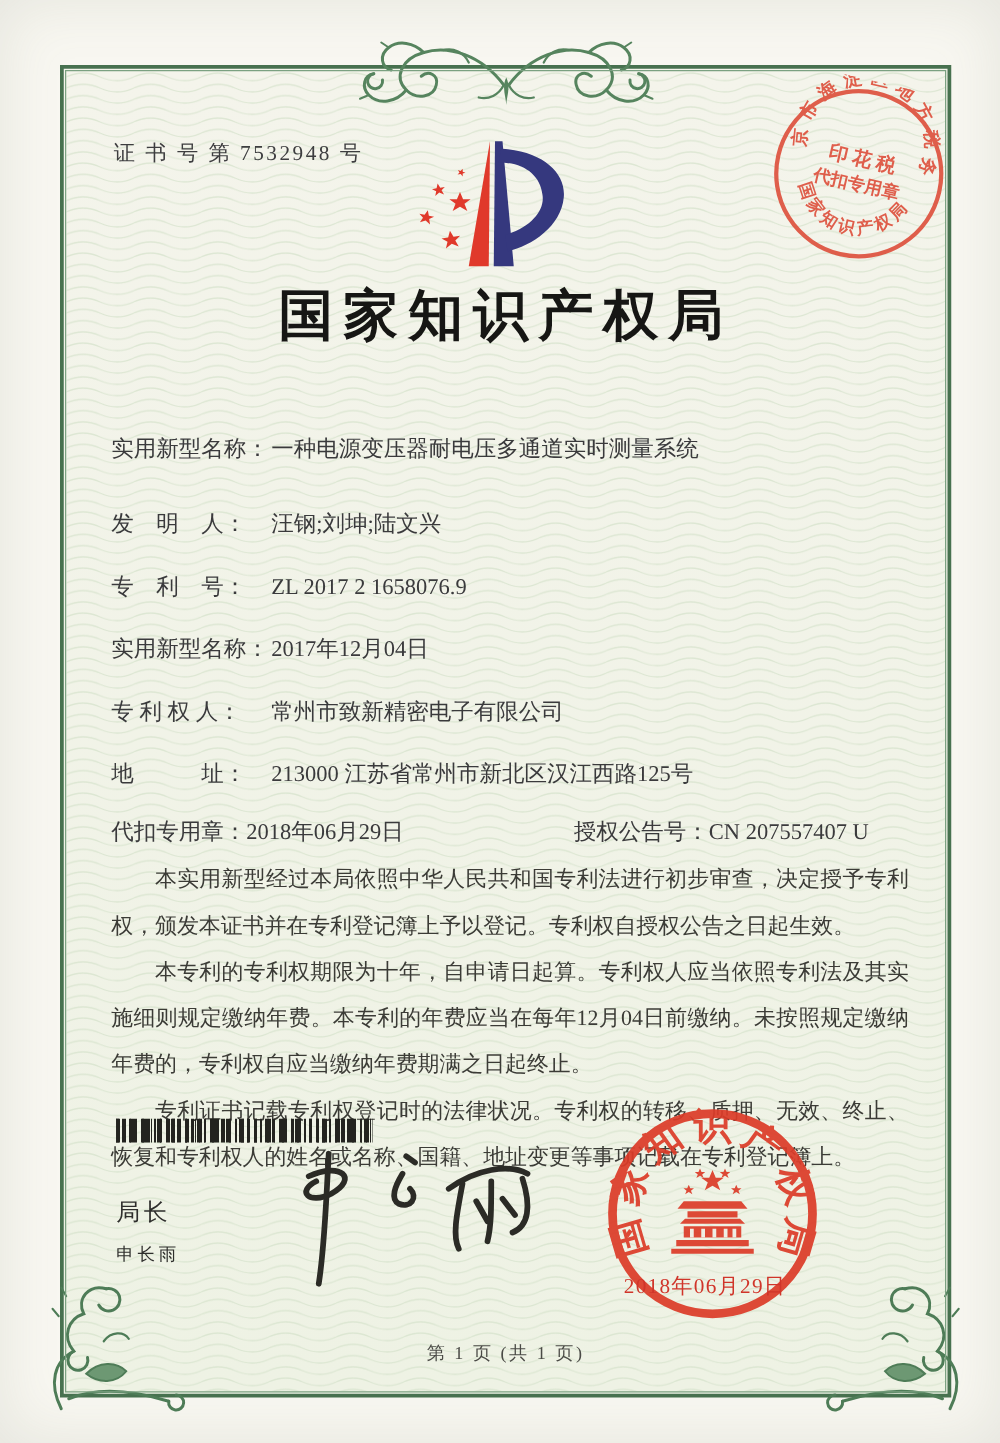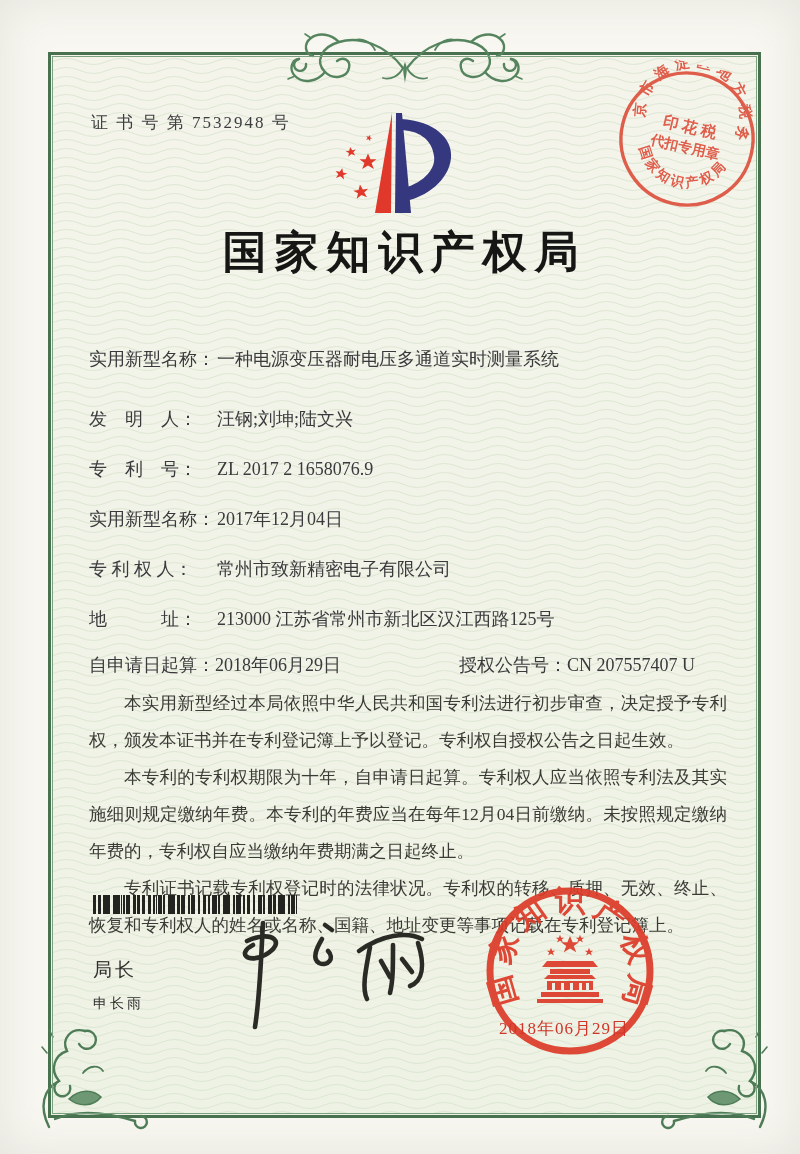--- a/index.html
+++ b/index.html
@@ -146,21 +146,21 @@
       <span class="lbl">专 利 权 人：</span>
       <span class="val">常州市致新精密电子有限公司</span>
     </div>
     <div class="field-row">
       <span class="lbl">地　　　址：</span>
       <span class="val">213000 江苏省常州市新北区汉江西路125号</span>
     </div>
   </div>
 
   <div class="abs grant-row">
-    <span>自申请日起算：</span><span>2018年06月29日</span>
+    <span>代扣专用章：</span><span>2018年06月29日</span>
     <span class="grant-no"><span>授权公告号：</span><span>CN 207557407 U</span></span>
   </div>
 
   <div class="abs paras">
     <p>本实用新型经过本局依照中华人民共和国专利法进行初步审查，决定授予专利权，颁发本证书并在专利登记簿上予以登记。专利权自授权公告之日起生效。</p>
     <p>本专利的专利权期限为十年，自申请日起算。专利权人应当依照专利法及其实施细则规定缴纳年费。本专利的年费应当在每年12月04日前缴纳。未按照规定缴纳年费的，专利权自应当缴纳年费期满之日起终止。</p>
     <p>专利证书记载专利权登记时的法律状况。专利权的转移、质押、无效、终止、恢复和专利权人的姓名或名称、国籍、地址变更等事项记载在专利登记簿上。</p>
   </div>
 
   <div class="abs barcode"></div>
@@ -206,20 +206,21 @@
       <rect x="-33" y="20" width="66" height="4"></rect>
       <rect x="-18" y="4" width="3" height="7" fill="#f0eee4"></rect>
       <rect x="-9" y="4" width="3" height="7" fill="#f0eee4"></rect>
       <rect x="0" y="4" width="3" height="7" fill="#f0eee4"></rect>
       <rect x="9" y="4" width="3" height="7" fill="#f0eee4"></rect>
       <rect x="16" y="4" width="3" height="7" fill="#f0eee4"></rect>
     </g>
   </svg>
   <div class="abs seal-date">2018年06月29日</div>
 
+  <div class="abs footer">第 1 页 (共 1 页)</div>
 
 </div>
 
 <svg class="abs tax-stamp" width="150" height="150" viewBox="0 0 150 150" xmlns="http://www.w3.org/2000/svg">
   <circle cx="75" cy="75" r="66" fill="none" stroke="#dd4a36" stroke-width="3.4"></circle>
   <path id="stampTop" d="M28.6,62.6 A48,48 0 1 1 121.4,62.6" fill="none"></path>
   <path id="stampBot" d="M29.9,91.4 A48,48 0 0 0 120.1,91.4" fill="none"></path>
   <text font-size="14.5" font-weight="bold" fill="#dd4a36">
     <textPath href="#stampTop" startOffset="50%" text-anchor="middle" textLength="218">北京市海淀区地方税务局</textPath>
   </text>

